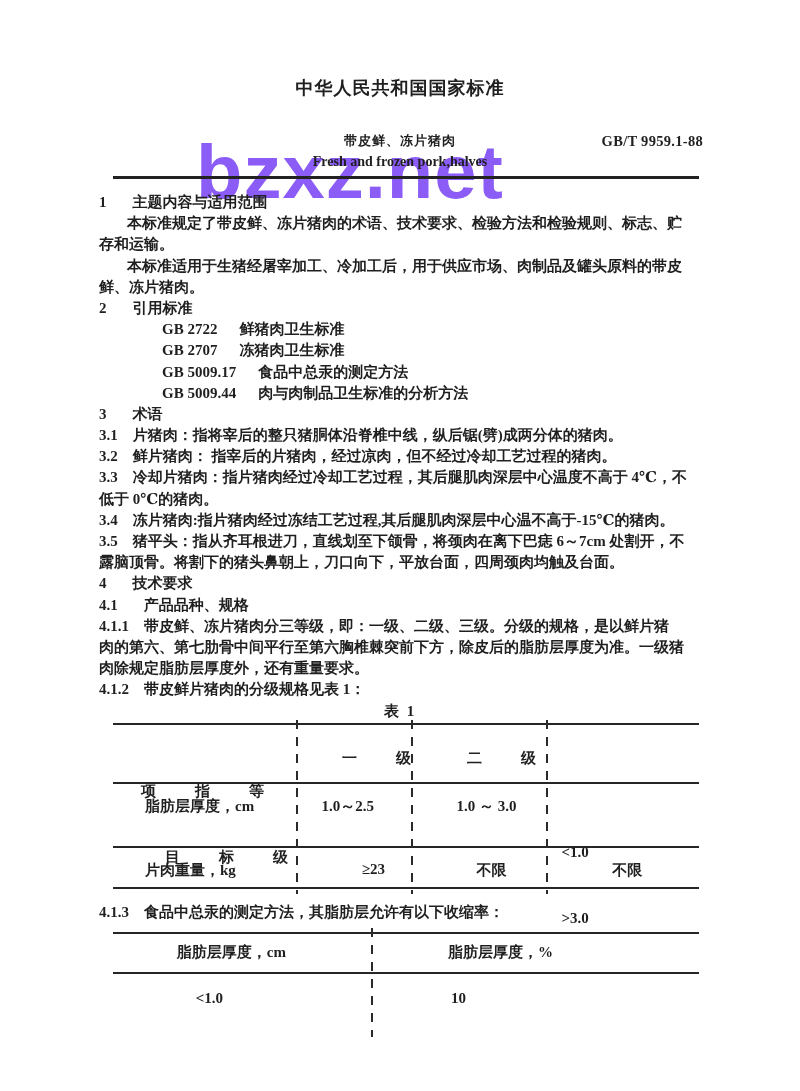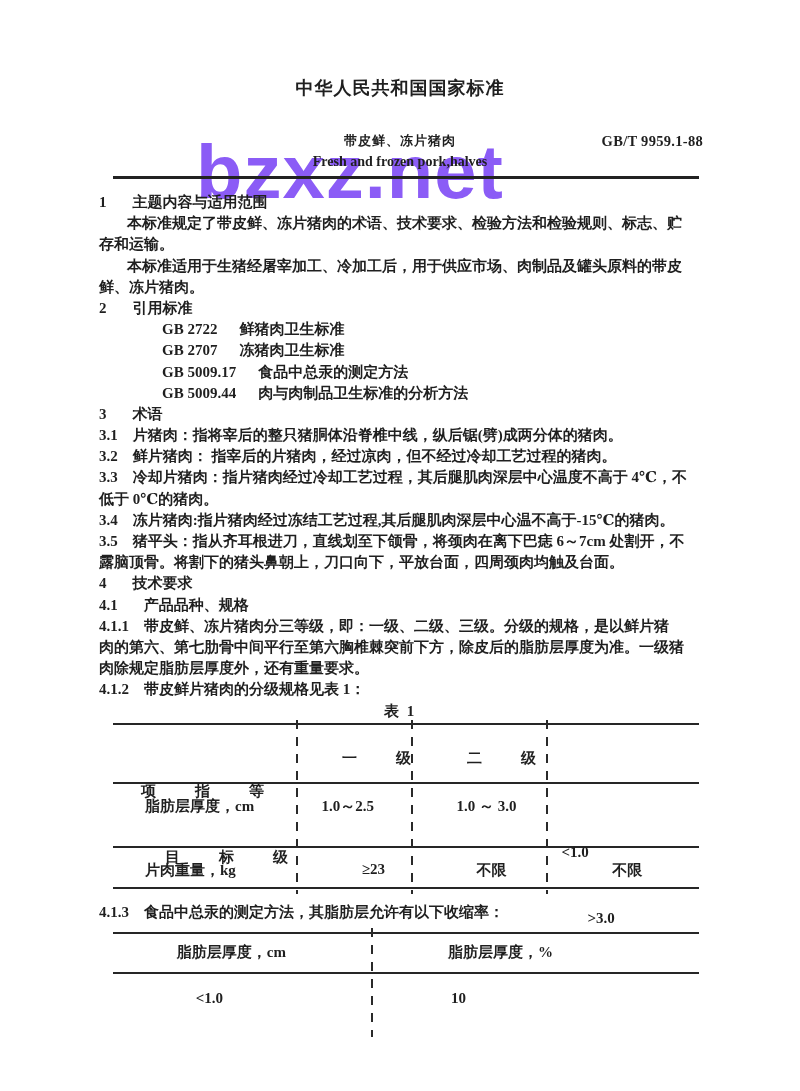--- a/index.html
+++ b/index.html
@@ -99,21 +99,21 @@
   .c3{width:135px;}
   .c4{width:152px;}
   .spread{letter-spacing:12px;}
   .corner{padding-top:11px;padding-left:28px;line-height:22px;white-space:pre;}
   .corner .l2{margin-left:24px;}
   .hcell{padding-top:24px;text-align:center;white-space:pre;}
   .lbl{padding-top:13px;padding-left:32px;white-space:pre;}
   .v-left{padding-top:13px;padding-left:10px;white-space:pre;}
   .v-center{padding-top:13px;text-align:center;white-space:pre;}
   .v-two{padding-top:13px;padding-left:14px;line-height:22px;white-space:pre;}
-  .v-two .l2{margin-left:26px;}
+  .v-two .l2{}
   .dash{
     position:absolute;
     top:-5px;bottom:-5px;
     width:2px;
     background:repeating-linear-gradient(to bottom,#2a2a2a 0 9px,transparent 9px 17px);
   }
   .d1{left:183px;}
   .d2{left:298px;}
   .d3{left:433px;}
   .after-t1{margin-top:13px;}

